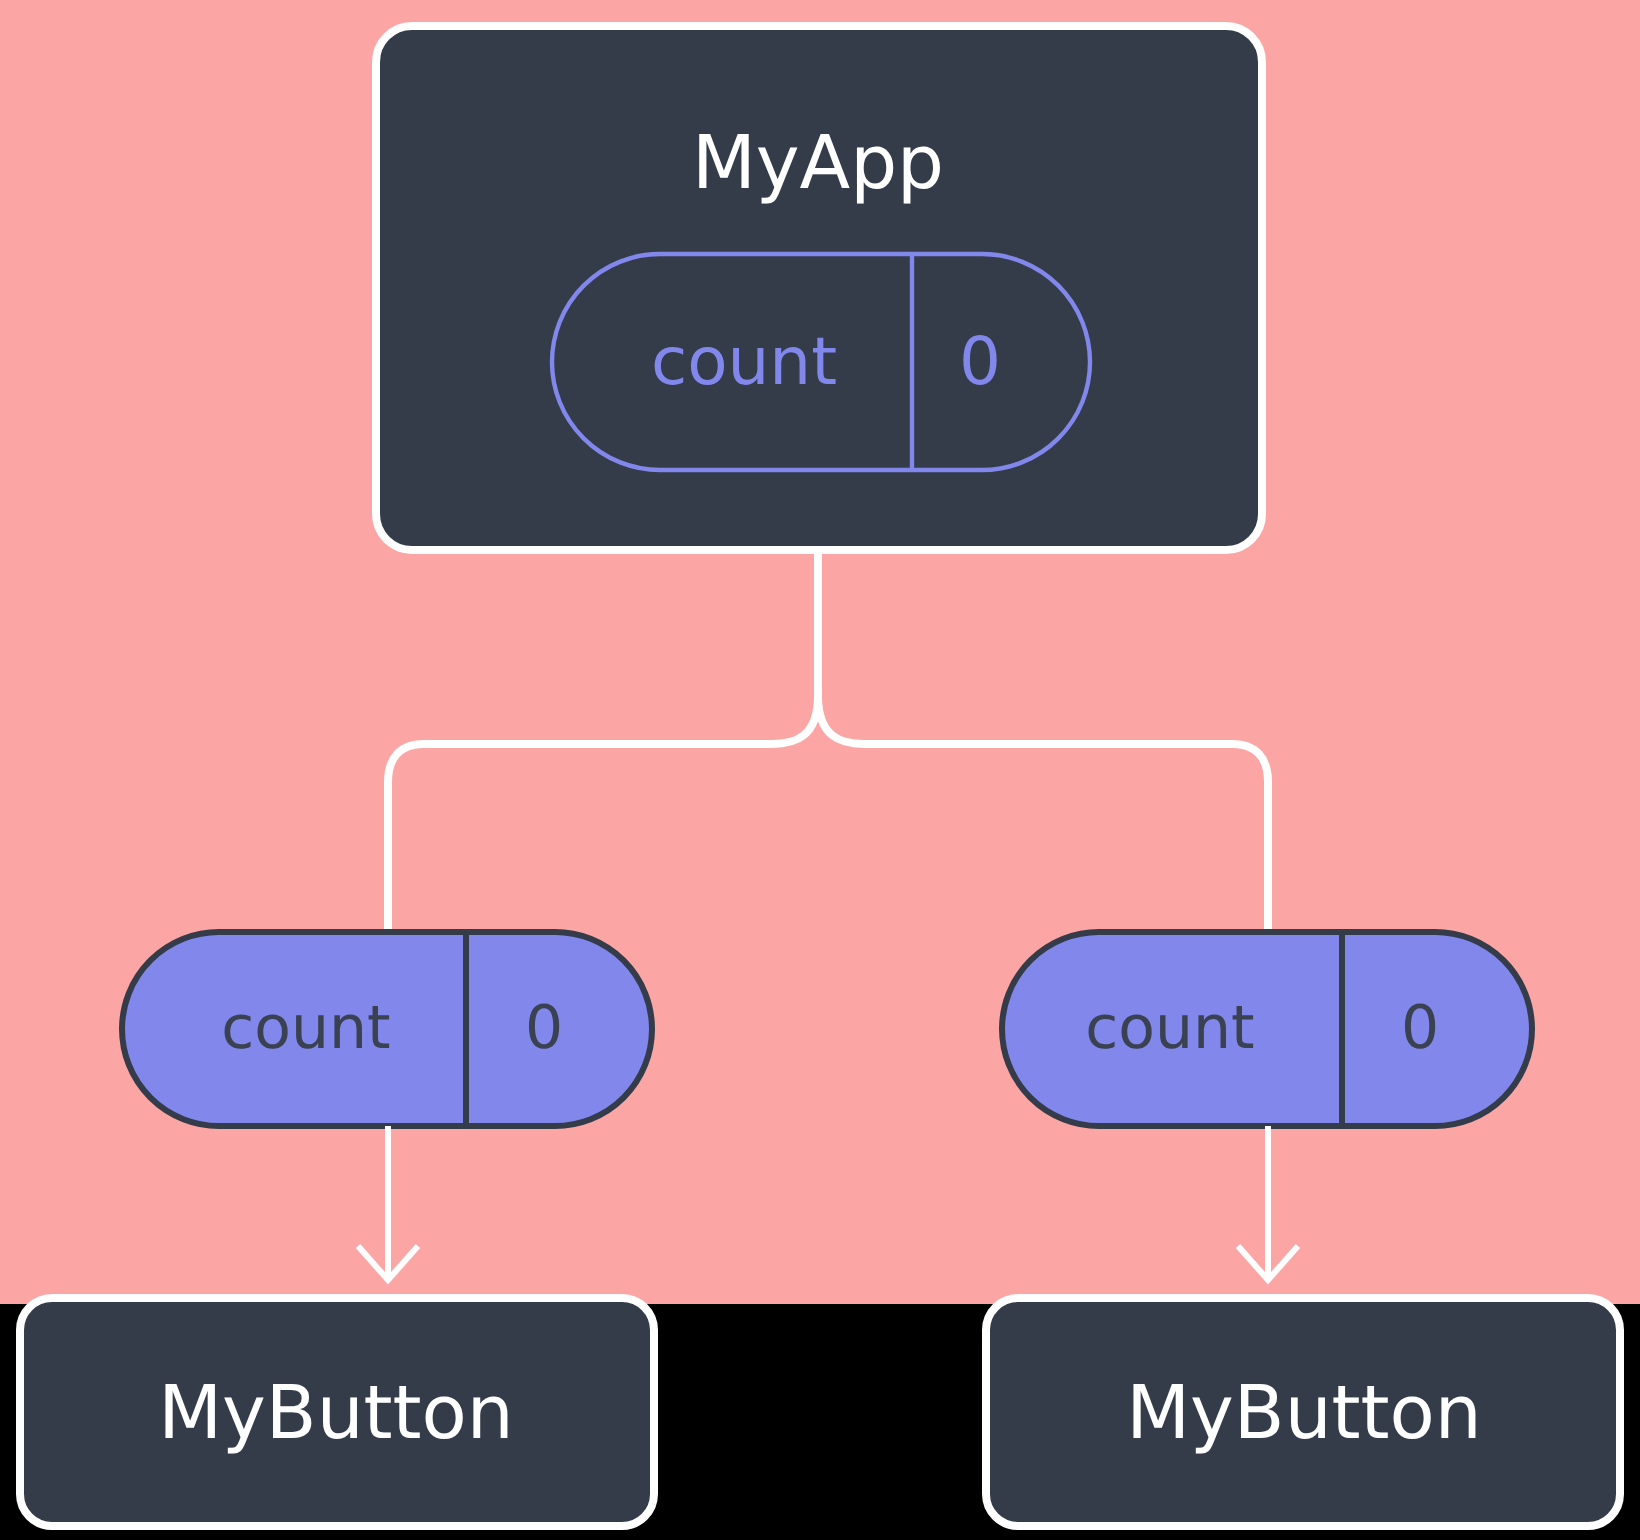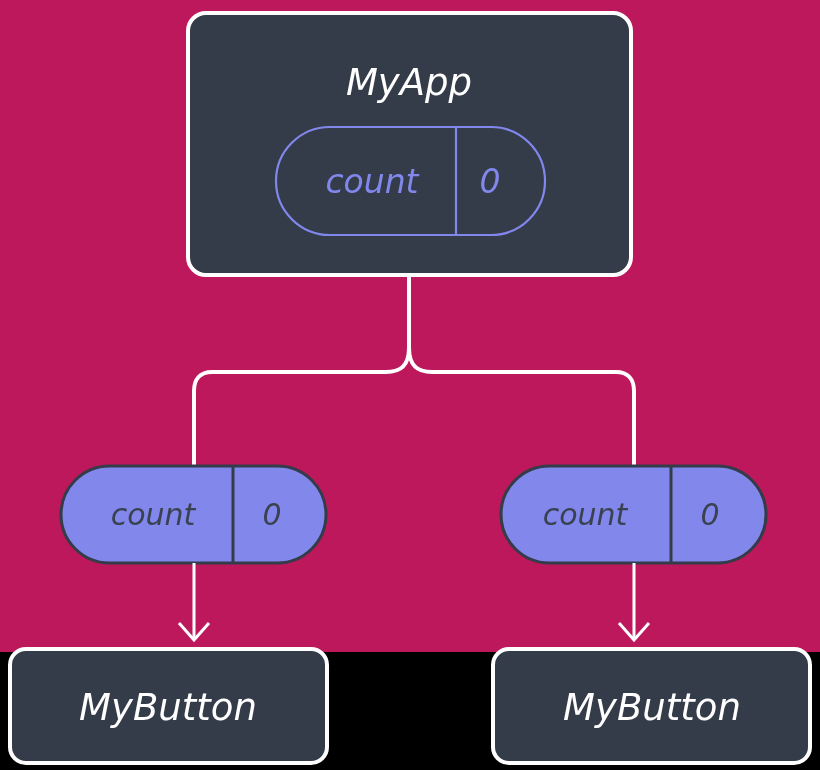--- a/index.html
+++ b/index.html
@@ -10,22 +10,21 @@
   body {
     width: 820px;
     height: 770px;
     overflow: hidden;
     font-family: "DejaVu Sans", "Liberation Sans", sans-serif;
   }
   #stage {
     position: relative;
     width: 820px;
     height: 652px;
-    background: #be185d;
-    font-style: italic;
+    background: #fca5a5;
   }
   svg#diagram {
     position: absolute;
     inset: 0;
     width: 820px;
     height: 770px;
     display: block;
   }
   .node-box {
     fill: #343B49;

